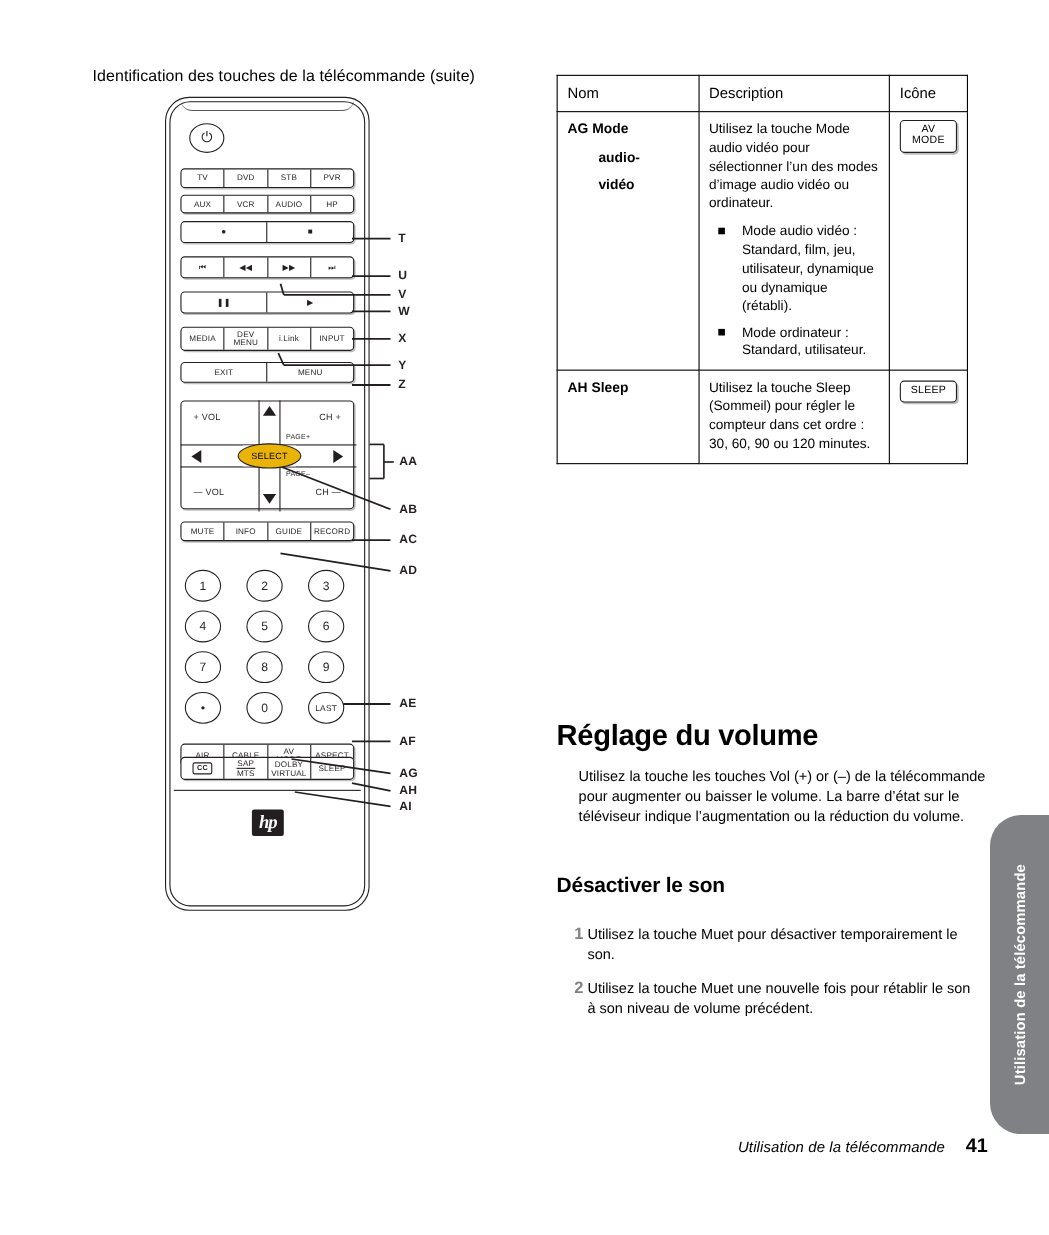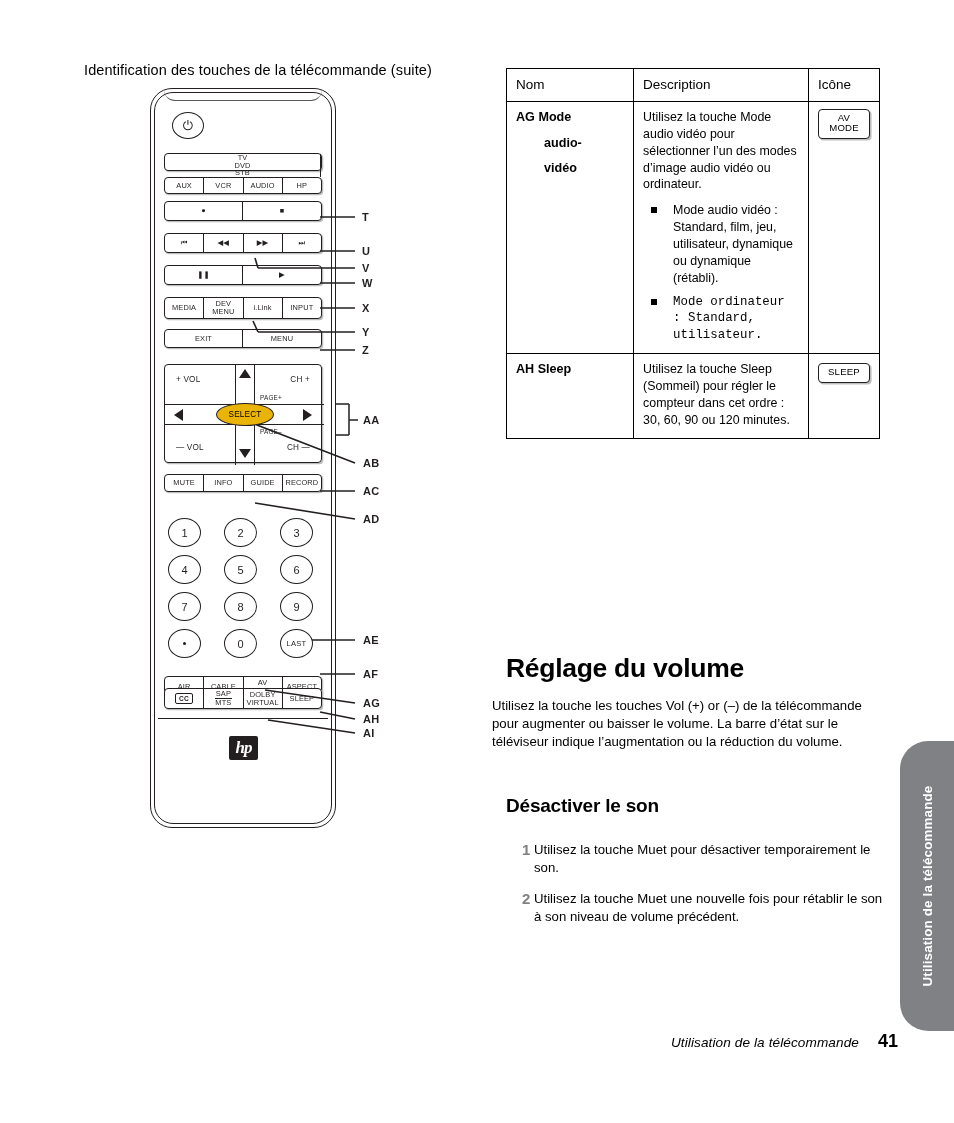--- a/index.html
+++ b/index.html
@@ -294,21 +294,21 @@
     line-height: 1.36;
   }
   .cell-desc p { margin: 0; }
   .bullets { margin: 9px 0 0 0; padding: 0; list-style: none; }
   .bullets li {
     position: relative;
     padding-left: 30px;
     margin-bottom: 7px;
     line-height: 1.36;
   }
-  .bullets li:last-child { margin-bottom: 0; font-family: Liberation Mono, monospace; }
+  .bullets li:last-child { margin-bottom: 0; }
   .bullets li::before {
     content: "";
     position: absolute;
     left: 8px; top: 5px;
     width: 6px; height: 6px;
     background: #000;
   }
   .cell-icone { text-align: center; padding-top: 12px; }
 
   .icon-key {
@@ -329,21 +329,21 @@
   
   #h1-volume {
     position: absolute;
     left: 506px; top: 653px;
     font-size: 26.5px;
     font-weight: bold;
     letter-spacing: -0.3px;
   }
   #p-volume {
     position: absolute;
-    left: 492px; top: 697px;
+    left: 526px; top: 697px;
     width: 382px;
     font-size: 13.2px;
     line-height: 1.37;
   }
   #h2-mute {
     position: absolute;
     left: 506px; top: 795px;
     font-size: 19px;
     font-weight: bold;
     letter-spacing: -0.2px;
@@ -410,21 +410,21 @@
 
 <div id="remote-wrap">
   <div id="remote-outer"></div>
   <div id="remote-inner"></div>
   <div id="remote-topcurve"></div>
 
   <div id="power-btn">
     <span class="glyph">⏻</span>
   </div>
 
-  <div class="keyrow" style="top:65px;height:18px;flex-direction:column;">
+  <div class="keyrow" style="top:65px;height:18px;">
     <div class="key">TV</div>
     <div class="key">DVD</div>
     <div class="key">STB</div>
     <div class="key">PVR</div>
   </div>
 
   <div class="keyrow" style="top:89px;height:17px;">
     <div class="key">AUX</div>
     <div class="key">VCR</div>
     <div class="key">AUDIO</div>

